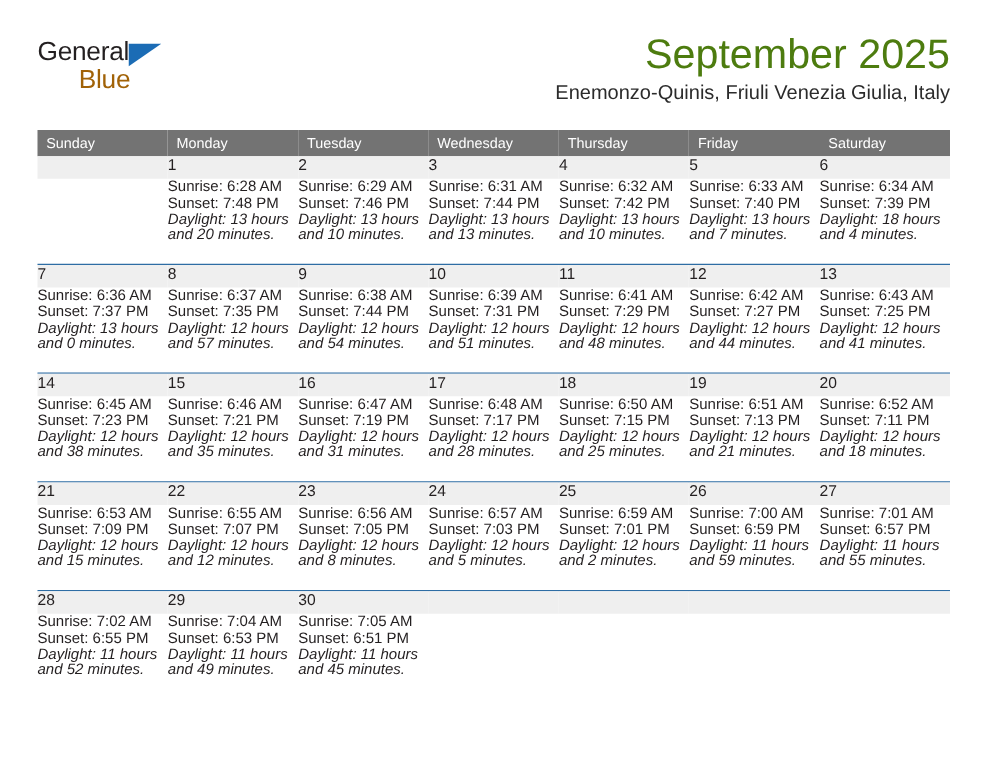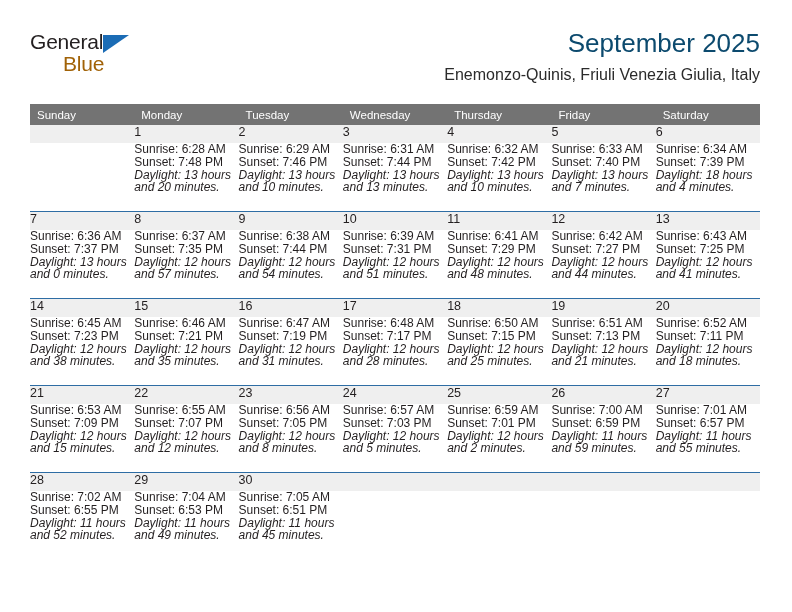--- a/index.html
+++ b/index.html
@@ -64,22 +64,22 @@
     text-align: right;
   }
 
   .titles {
     position: absolute;
     right: 0;
     top: 0;
     text-align: right;
   }
   .cal-title {
-    font-size: 26px;
-    color: #0c4a6e;
+    font-size: 33px;
+    color: #4d7c0f;
     line-height: 34px;
     white-space: nowrap;
   }
   .cal-subtitle {
     font-size: 16px;
     color: #2b2b2b;
     line-height: 20px;
     margin-top: 5px;
     white-space: nowrap;
   }

